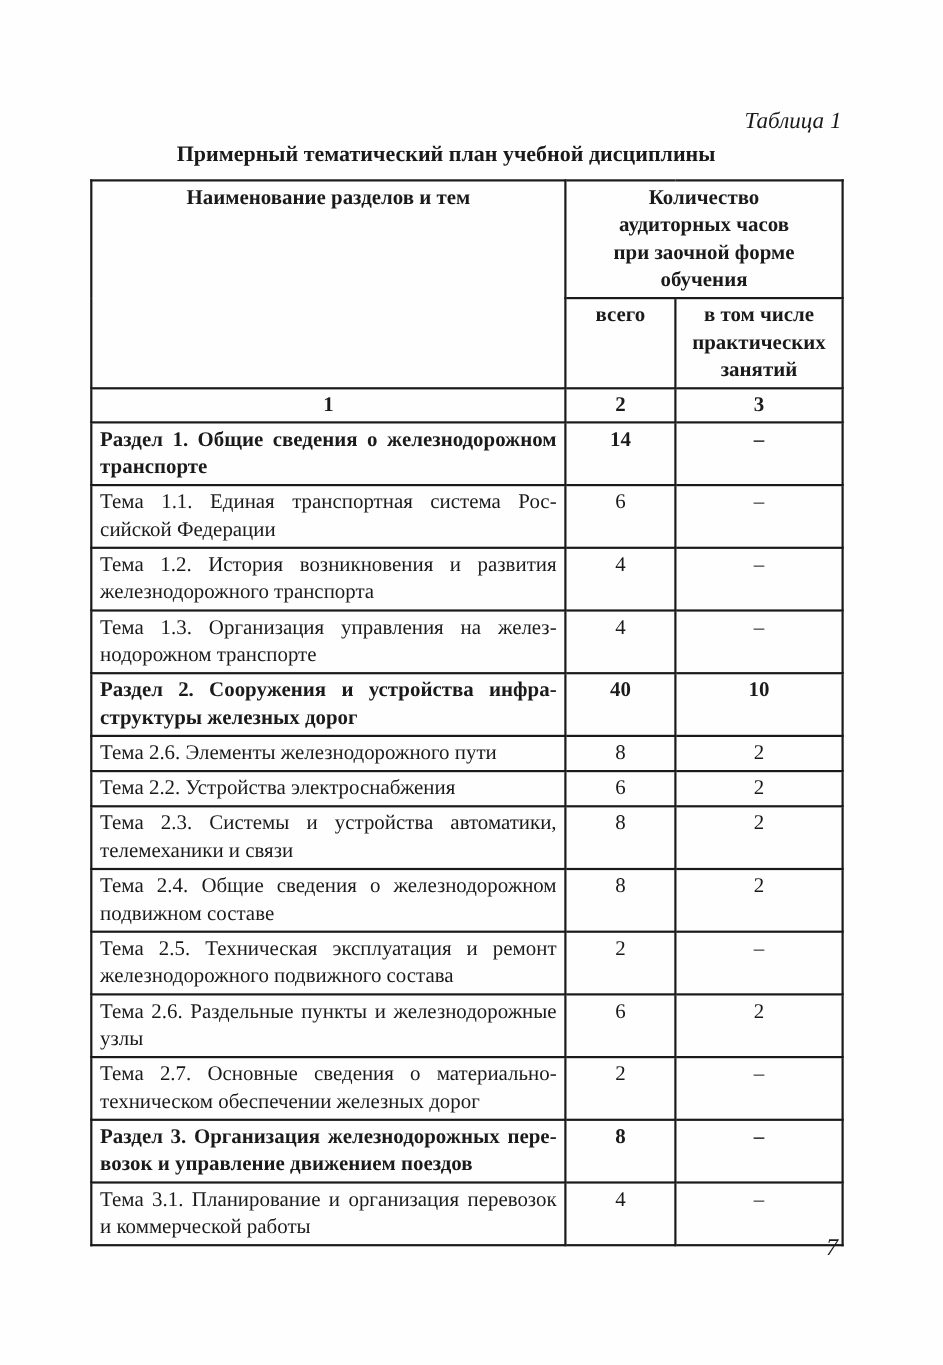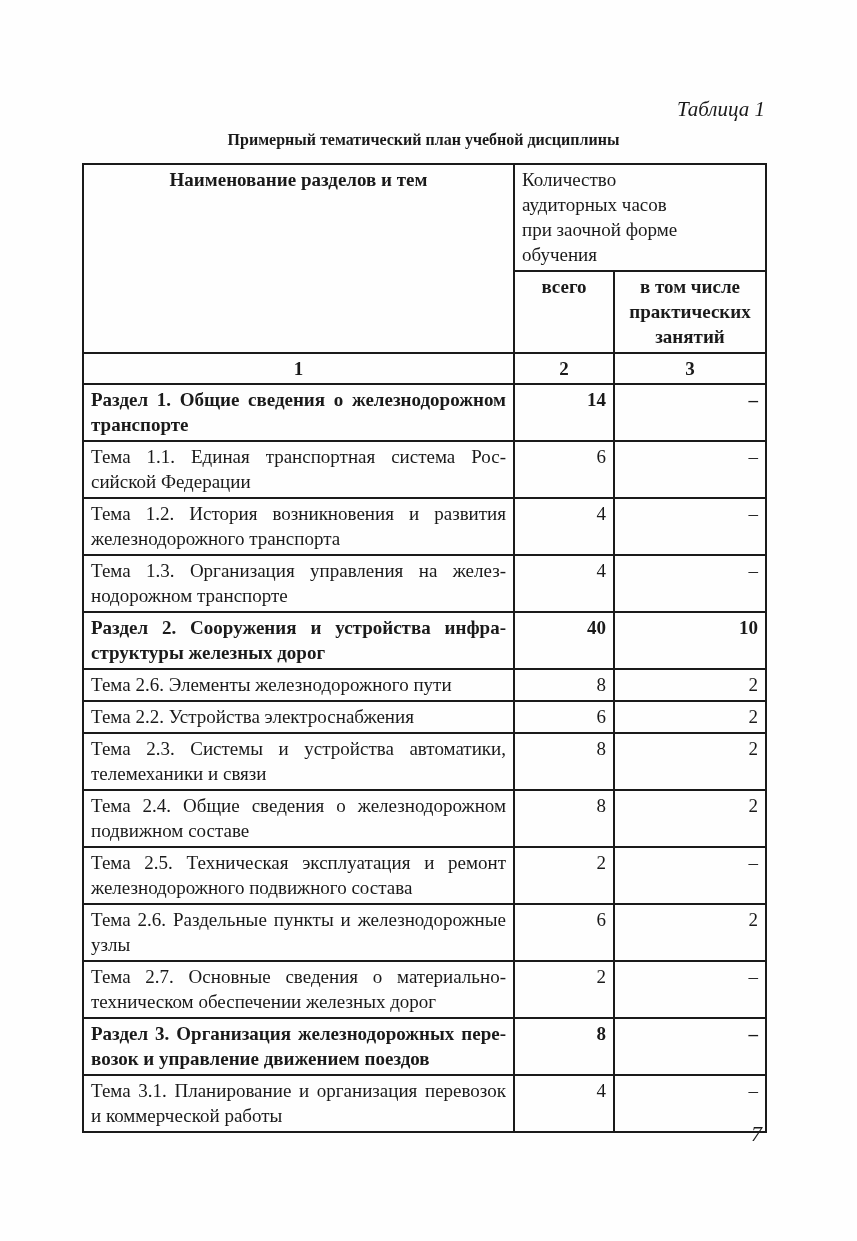--- a/index.html
+++ b/index.html
@@ -26,25 +26,25 @@
     left: 82px;
     width: 683px;
     text-align: right;
     font-style: italic;
     font-size: 21px;
     line-height: 24px;
   }
   .doc-title {
     position: absolute;
     top: 128px;
-    left: 82px;
-    width: 683px;
-    text-align: center;
-    font-weight: bold;
-    font-size: 16px;
+    left: 64px;
+    width: 683px;
+    text-align: center;
+    font-weight: bold;
+    font-size: 20px;
     line-height: 24px;
   }
   .table-wrap {
     position: absolute;
     top: 163px;
     left: 82px;
     width: 683px;
   }
   table.plan {
     border-collapse: collapse;
@@ -62,22 +62,23 @@
   col.c-total { width: 100px; }
   col.c-prac  { width: 152px; }
 
   td.h-name {
     vertical-align: middle;
     text-align: center;
     font-weight: bold;
   }
   td.h-group {
     height: 95px;
-    vertical-align: middle;
-    font-weight: normal;
+    text-align: center;
+    vertical-align: middle;
+    font-weight: bold;
     white-space: pre-line;
   }
   td.h-sub {
     height: 72px;
     text-align: center;
     vertical-align: middle;
     font-weight: bold;
     white-space: pre-line;
     margin-top: 14px;
   }
@@ -86,21 +87,21 @@
     text-align: center;
     vertical-align: middle;
     font-weight: bold;
     padding: 1px 4px;
   }
   td.name {
     text-align: justify;
     hyphens: manual;
   }
   td.num {
-    text-align: right;
+    text-align: center;
   }
   tr.bold td {
     font-weight: bold;
   }
   .page-number {
     position: absolute;
     top: 1121px;
     left: 82px;
     width: 680px;
     text-align: right;

